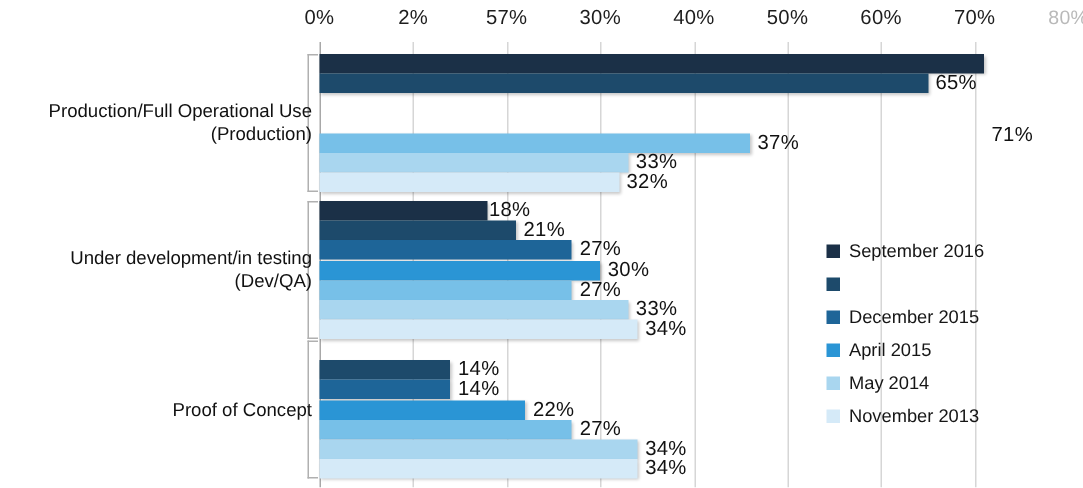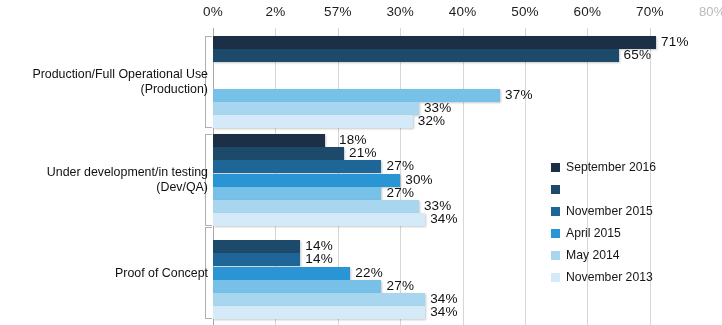--- a/index.html
+++ b/index.html
@@ -169,21 +169,21 @@
       <div class="gridline" style="left: 587.4px;"></div>
       <div class="gridline" style="left: 649.8px;"></div>
     </div>
   <div class="plot">
       <div class="cat-group" style="top: 8px; height: 92.4px;">
         <div class="cat-bracket" style="top: 0px; height: 92.4px;"></div>
         <div class="cat-label" style="top: 31.2px;">Production/Full Operational Use
 (Production)</div>
         <div class="bar-row" style="top: 0px; width: 509px;">
           <div class="bar" title="September 2016: 71%" style="width: 443.04px; background: rgb(27, 48, 71);"></div>
-          <div class="bar-value" style="left: 448.04px;">71%</div>
+          <div class="bar-value" style="left: 448.04px; margin-top: 48px;">71%</div>
         </div>
         <div class="bar-row" style="top: 13.2px; width: 559px;">
           <div class="bar" title="February 2016: 65%" style="width: 405.6px; background: rgb(29, 74, 107);"></div>
           <div class="bar-value" style="left: 410.6px;">65%</div>
         </div>
         <div class="bar-row" style="top: 52.8px; width: 509px;">
           <div class="bar" title="November 2014: 46%" style="width: 287.04px; background: rgb(119, 192, 232);"></div>
           <div class="bar-value" style="left: 292.04px;">37%</div>
         </div>
         <div class="bar-row" style="top: 66px; width: 509px;">
@@ -194,21 +194,21 @@
           <div class="bar" title="November 2013: 32%" style="width: 199.68px; background: rgb(213, 234, 248);"></div>
           <div class="bar-value" style="left: 204.68px;">32%</div>
         </div>
       </div>
       <div class="cat-group" style="top: 106px; height: 92.4px;">
         <div class="cat-bracket" style="top: 0px; height: 92.4px;"></div>
         <div class="cat-label" style="top: 31.2px;">Under development/in testing
 (Dev/QA)</div>
         <div class="bar-row" style="top: 0px; width: 509px;">
           <div class="bar" title="September 2016: 18%" style="width: 112.32px; background: rgb(27, 48, 71);"></div>
-          <div class="bar-value" style="left: 126px; text-align: right;">18%</div>
+          <div class="bar-value" style="left: 113px; text-align: right;">18%</div>
         </div>
         <div class="bar-row" style="top: 13.2px; width: 509px;">
           <div class="bar" title="February 2016: 21%" style="width: 131.04px; background: rgb(29, 74, 107);"></div>
           <div class="bar-value" style="left: 136.04px;">21%</div>
         </div>
         <div class="bar-row" style="top: 26.4px; width: 509px;">
           <div class="bar" title="September 2015: 27%" style="width: 168.48px; background: rgb(30, 101, 152);"></div>
           <div class="bar-value" style="left: 173.48px;">27%</div>
         </div>
         <div class="bar-row" style="top: 39.6px; width: 509px;">
@@ -261,21 +261,21 @@
   <div class="legend">
       <div class="legend-item">
         <span class="legend-swatch" style="background: rgb(27, 48, 71);"></span>
         <span class="legend-label">September 2016</span>
       </div>
       <div class="legend-item">
         <span class="legend-swatch" style="background: rgb(29, 74, 107);"></span>
       </div>
       <div class="legend-item">
         <span class="legend-swatch" style="background: rgb(30, 101, 152);"></span>
-        <span class="legend-label">November 2015</span>
+        <span class="legend-label">December 2015</span>
       </div>
       <div class="legend-item">
         <span class="legend-swatch" style="background: rgb(42, 149, 213);"></span>
         <span class="legend-label">April 2015</span>
       </div>
       <div class="legend-item">
         <span class="legend-swatch" style="background: rgb(169, 214, 239);"></span>
         <span class="legend-label">May 2014</span>
       </div>
       <div class="legend-item">

